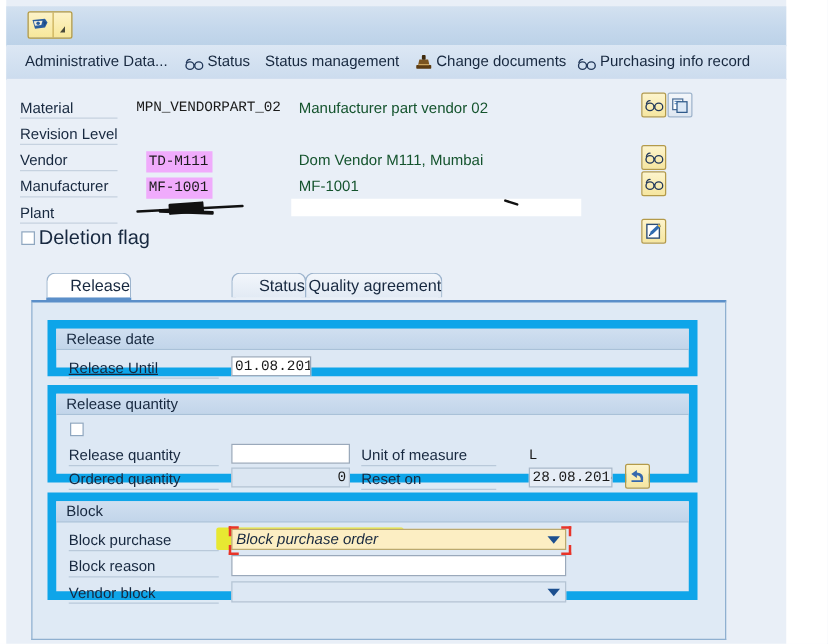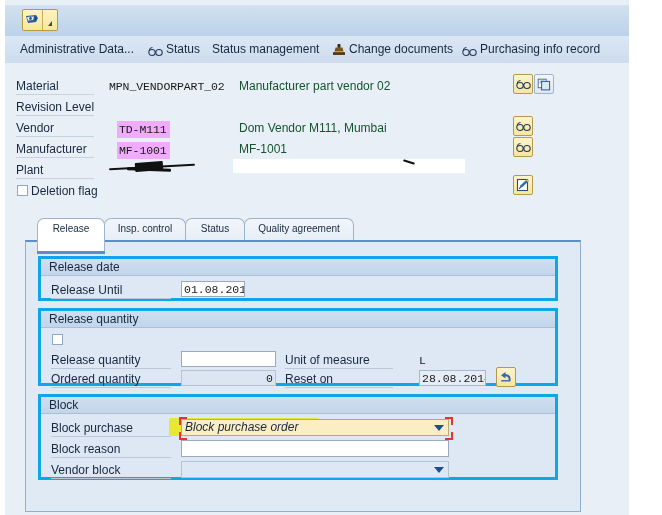--- a/index.html
+++ b/index.html
@@ -196,41 +196,41 @@
     width: 11px;
     height: 11px;
     background: #fff;
     border: 1px solid #8fa7c0;
     box-sizing: border-box;
   }
   .cbx-label {
     position: absolute;
     height: 14px;
     line-height: 14px;
-    font-size: 12px;
+    font-size: 16px;
     color: #17283f;
     white-space: nowrap;
   }
 
   
   .tabstrip {
     position: absolute;
     left: 20px;
     top: 218px;
     width: 556px;
     height: 21px;
   }
   .tab {
     position: absolute;
     top: 0;
-    height: 33px;
+    height: 20px;
     line-height: 19px;
-    font-size: 10px;
-    color: #17283f;
-    text-align: center;
+    font-size: 13px;
+    color: #17283f;
+    text-align: right;
     background: linear-gradient(to bottom, #f2f6fb 0%, #e2eaf4 100%);
     border: 1px solid #9db4cd;
     border-bottom: none;
     border-radius: 7px 7px 0 0;
     box-sizing: border-box;
     white-space: nowrap;
   }
   .tab.active {
     background: #ffffff;
     font-weight: normal;
@@ -257,21 +257,21 @@
     border-top: 2px solid #5b8fc9;
     box-sizing: border-box;
   }
 
   
   .group {
     position: absolute;
     left: 12px;
     width: 520px;
     background: #dde8f4;
-    border: 3px solid #0ea5e9;
+    border: 7px solid #0ea5e9;
     box-sizing: border-box;
   }
   .group-hd {
     position: absolute;
     left: 0; top: 0;
     width: 100%;
     height: 17px;
     line-height: 16px;
     background: linear-gradient(to bottom, #d0dff0 0%, #c2d5ea 100%);
     border-bottom: 1px solid #a9c1d8;
@@ -508,36 +508,33 @@
         <path d="M10.6 1.8 L12.2 3.4" stroke="#f0c040" stroke-width="1.6"></path>
         <path d="M3 11 L4.4 10.4 L3.6 9.6 Z" fill="#222"></path>
       </svg>
     </div>
   </div>
 
   <div class="tabstrip">
     <div class="tab active" style="left:12px; width:68px;">
       <span>Release</span>
     </div>
-    <div class="tab" style="left:79px; width:82px;">
-      <span>Insp. control</span>
-    </div>
     <div class="tab" style="left:160px; width:60px;">
       <span>Status</span>
     </div>
     <div class="tab" style="left:219px; width:110px;">
       <span>Quality agreement</span>
     </div>
   </div>
 
   <div class="panel">
 
     <div class="group" style="top:14px; height:45px;">
       <div class="group-hd">Release date</div>
-      <div class="g-label" style="left:10px; top:24px; width:120px;">Release Until</div>
+      <div class="g-label" style="left:10px; top:24px; width:120px;text-decoration:underline;">Release Until</div>
       <div class="inp" style="left:140px; top:22px; width:64px;">01.08.2015</div>
     </div>
 
     <div class="group" style="top:66px; height:78px;padding-left:24px;">
       <div class="group-hd">Release quantity</div>
 
       <div class="cbx" style="left:11px; top:23px;"></div>
 
       <div class="g-label" style="left:10px; top:42px; width:120px;">Release quantity</div>
       <div class="inp" style="left:140px; top:40px; width:95px;"></div>

